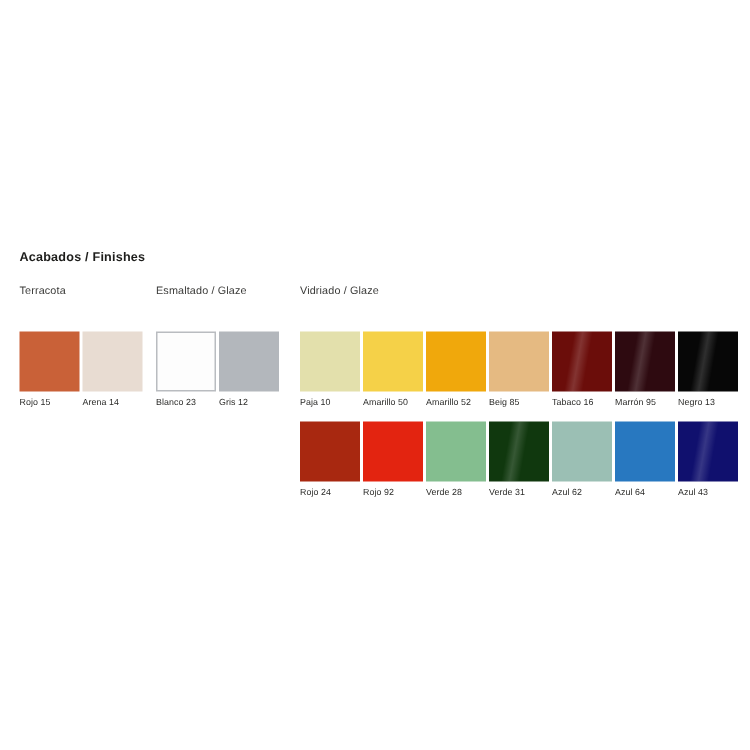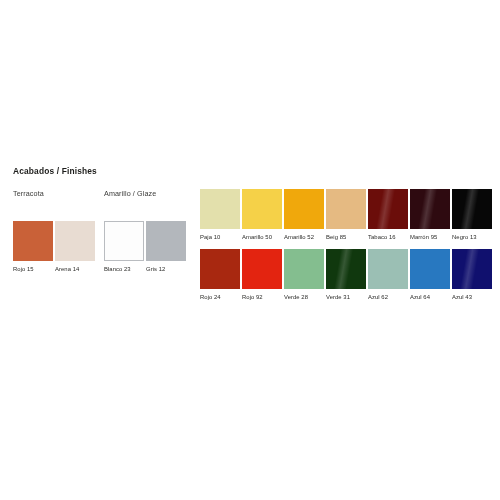--- a/index.html
+++ b/index.html
@@ -127,38 +127,39 @@
             </div>
             <div class="swatch-cell">
               <div class="swatch-chip" style="background: rgb(232, 220, 210);"></div>
               <div class="swatch-label">Arena 14</div>
             </div>
           </div>
         </div>
     </div>
 
     <div class="group group-esmaltado">
-      <div class="group-title">Amarillo / Glaze</div>
+      <div class="group-title">Esmaltado / Glaze</div>
       <div class="group-swatches">
           <div class="swatch-row">
             <div class="swatch-cell">
               <div class="swatch-chip bordered" style="background: rgb(253, 253, 253);">
                 <span class="sheen"></span>
               </div>
               <div class="swatch-label">Blanco 23</div>
             </div>
             <div class="swatch-cell">
               <div class="swatch-chip" style="background: rgb(179, 183, 188);"></div>
               <div class="swatch-label">Gris 12</div>
             </div>
           </div>
         </div>
     </div>
 
     <div class="group group-vidriado">
+      <div class="group-title">Vidriado / Glaze</div>
       <div class="group-swatches">
           <div class="swatch-row">
             <div class="swatch-cell">
               <div class="swatch-chip" style="background: rgb(227, 224, 172);"></div>
               <div class="swatch-label">Paja 10</div>
             </div>
             <div class="swatch-cell">
               <div class="swatch-chip" style="background: rgb(245, 209, 72);"></div>
               <div class="swatch-label">Amarillo 50</div>
             </div>

